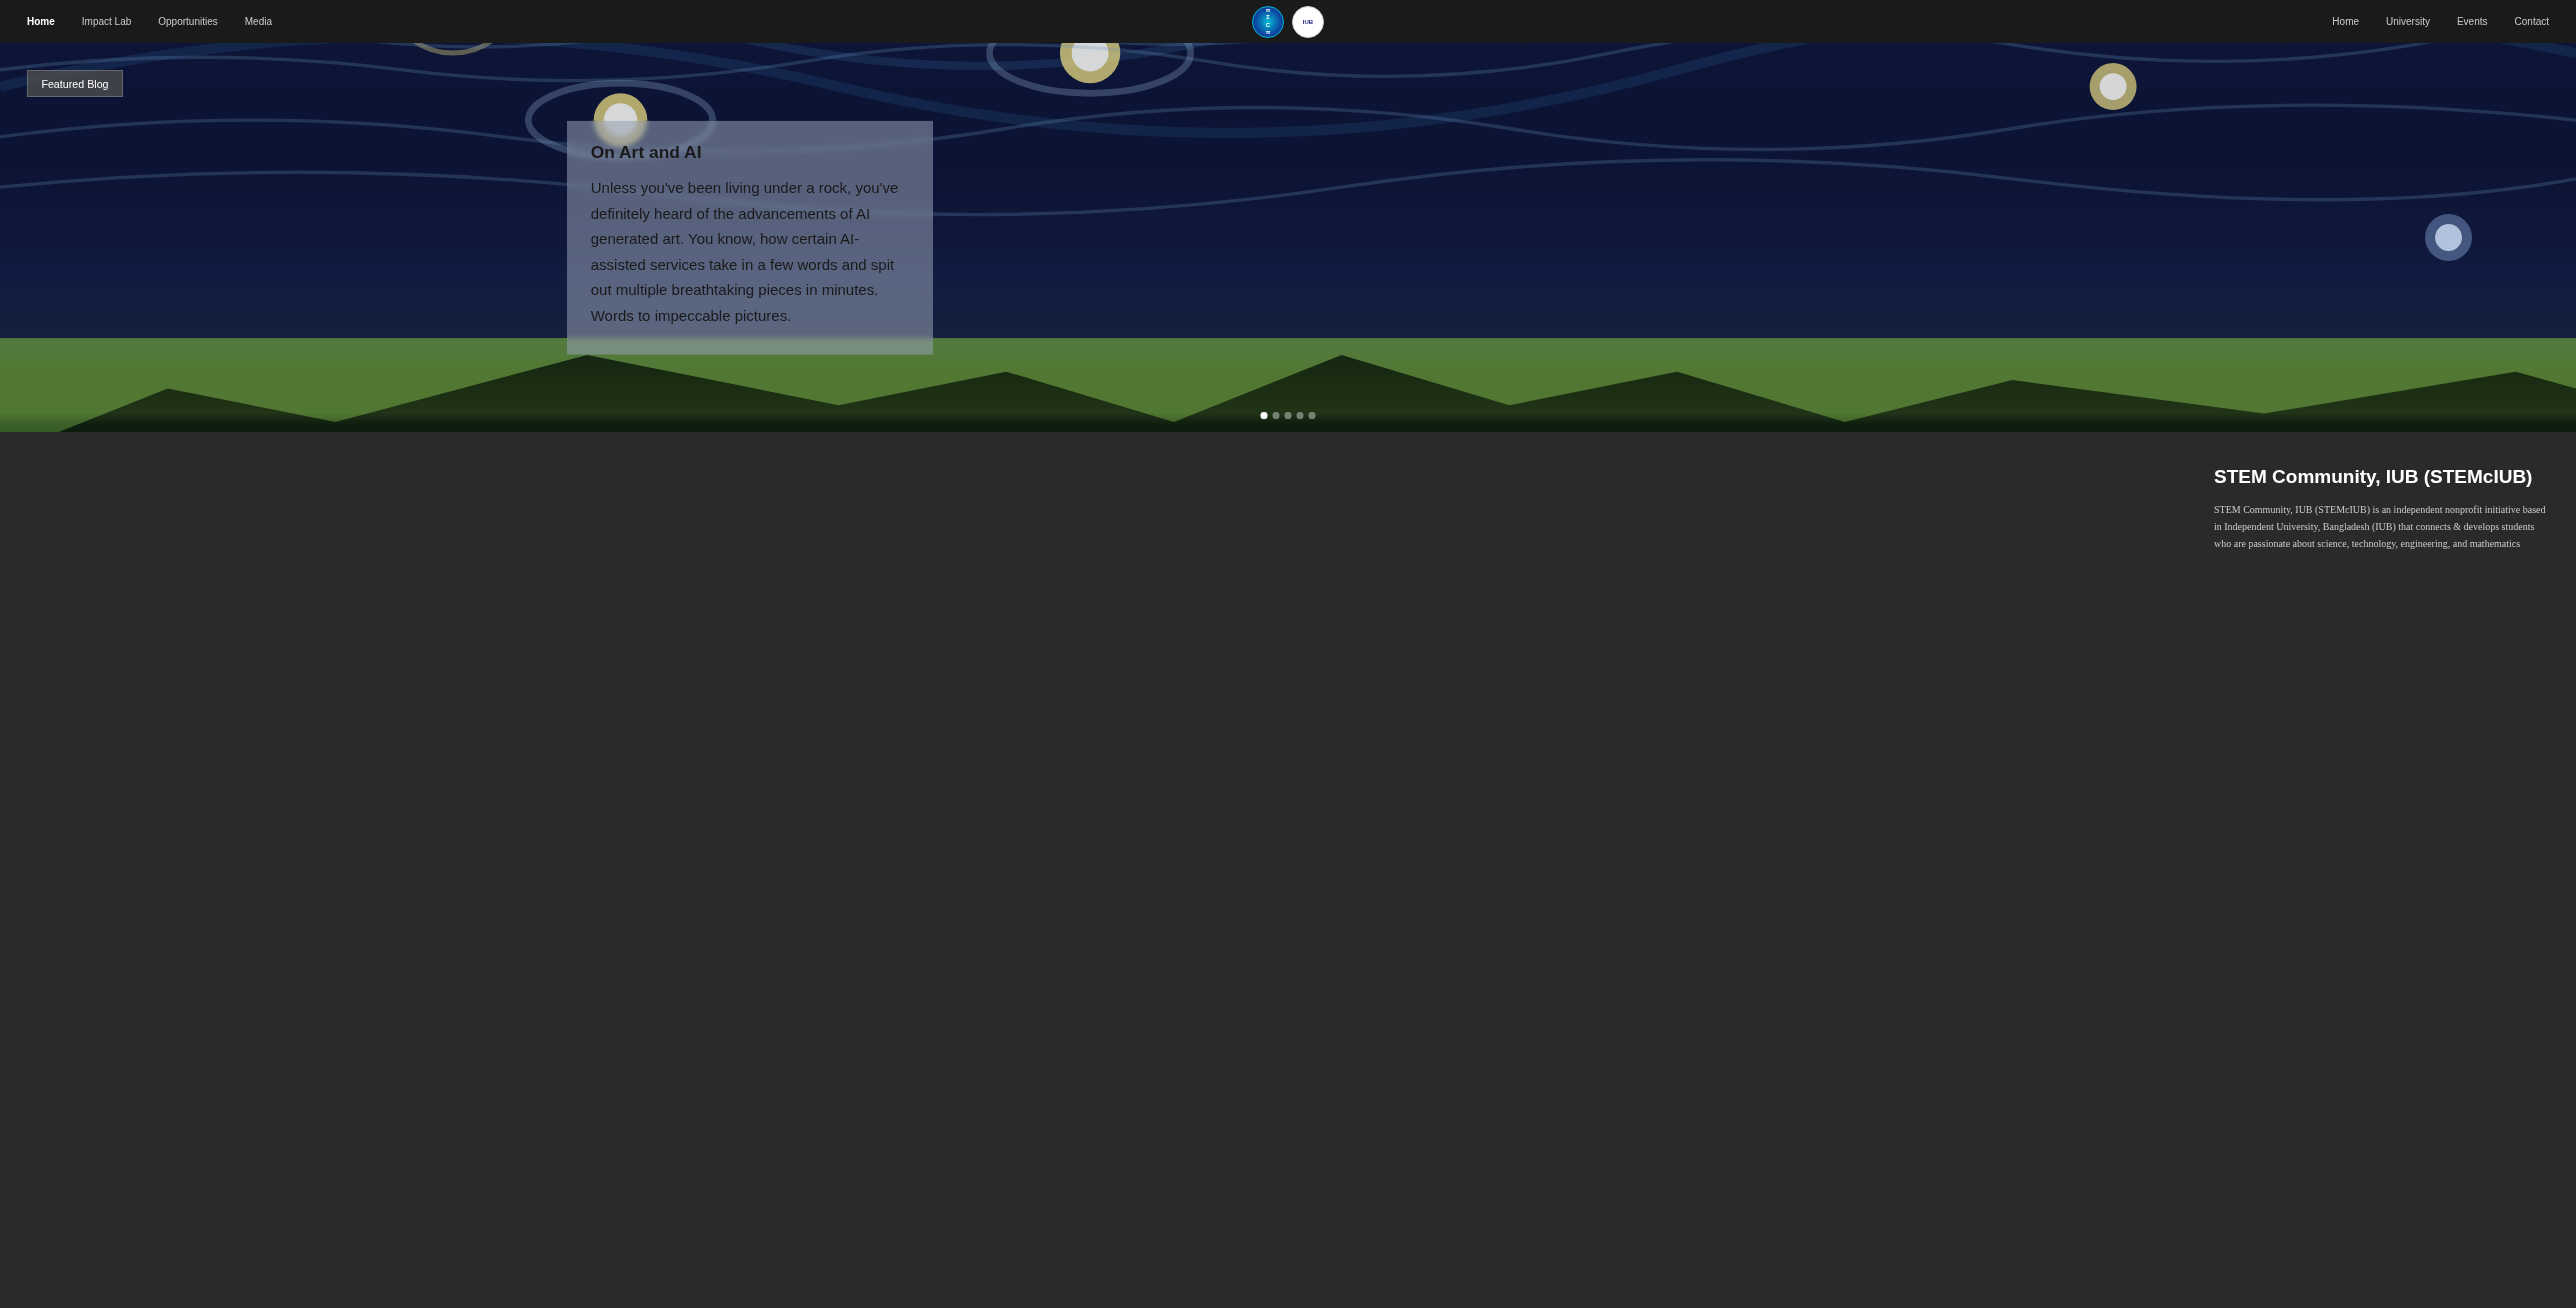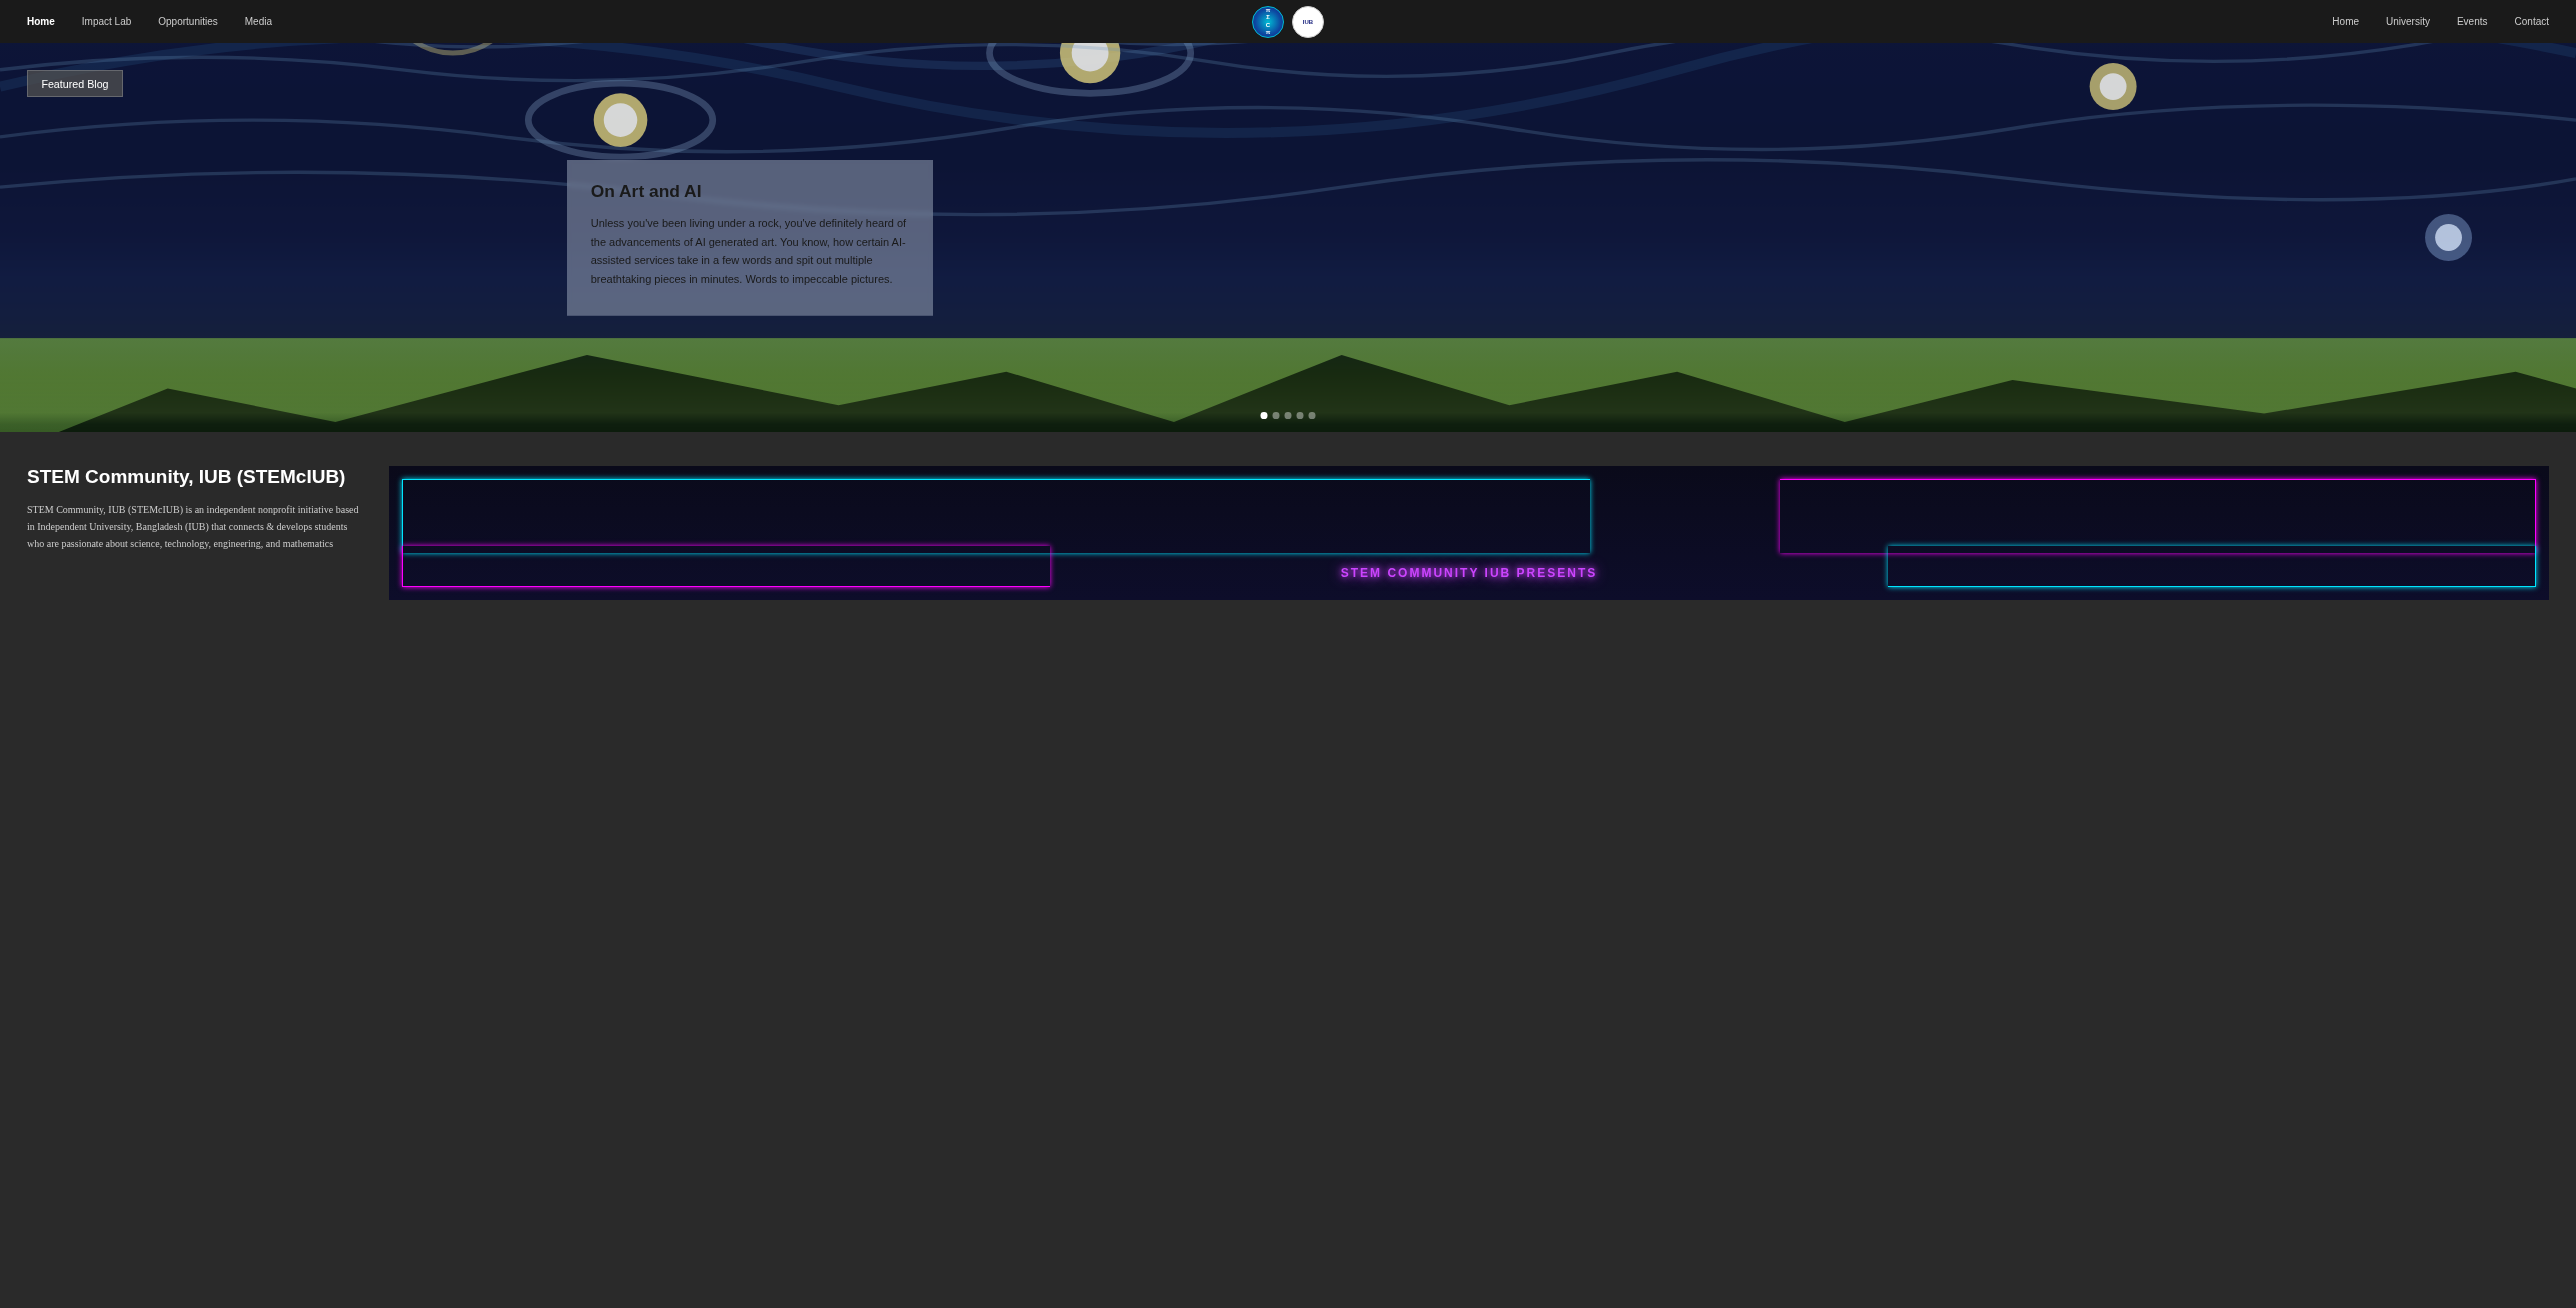--- a/index.html
+++ b/index.html
@@ -91,21 +91,21 @@
       padding: 21.5px 24px 27px;
       z-index: 10;
     }
     .blog-card-title {
       font-size: 17.4px;
       font-weight: bold;
       color: #1a1a1a;
       margin-bottom: 12px;
     }
     .blog-card-text {
-      font-size: 11px;
+      font-size: 15px;
       color: #1a1a1a;
       line-height: 1.7;
     }
 
     
     .carousel-dots {
       position: absolute;
       bottom: 13.4px; left: 50%;
       transform: translateX(-50%);
       display: flex; gap: 5.4px; z-index: 10;
@@ -325,22 +325,14 @@
     <div class="dot"></div>
   </div>
 </section>
 
 <section class="below-hero">
   <div class="stem-text-block">
     <div class="stem-title">STEM Community, IUB (STEMcIUB)</div>
     <div class="stem-description">STEM Community, IUB (STEMcIUB) is an independent nonprofit initiative based in Independent University, Bangladesh (IUB) that connects &amp; develops students who are passionate about science, technology, engineering, and mathematics</div>
   </div>
 
-  <div class="stem-image-block">
-    <div class="neon-bg"></div>
-    <div class="neon-line-tl"></div>
-    <div class="neon-line-tr"></div>
-    <div class="neon-line-bl"></div>
-    <div class="neon-line-br"></div>
-    <div class="neon-text-presents">STEM COMMUNITY IUB PRESENTS</div>
-  </div>
 </section>
 
 
 </body></html>

